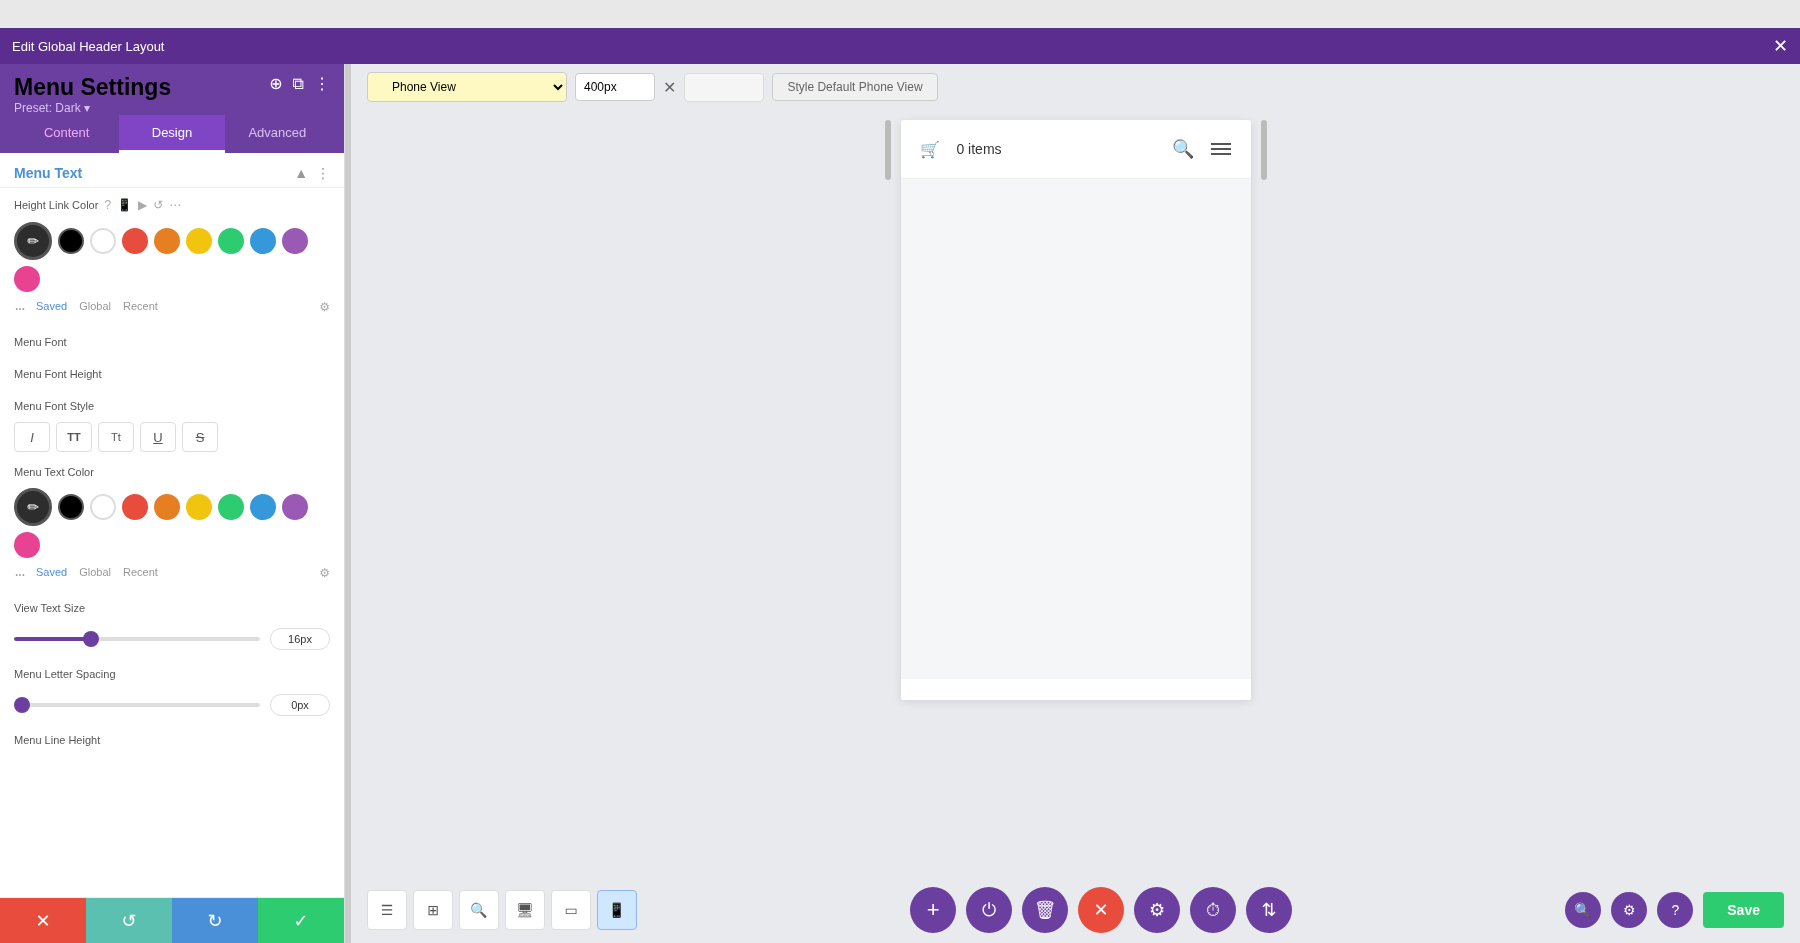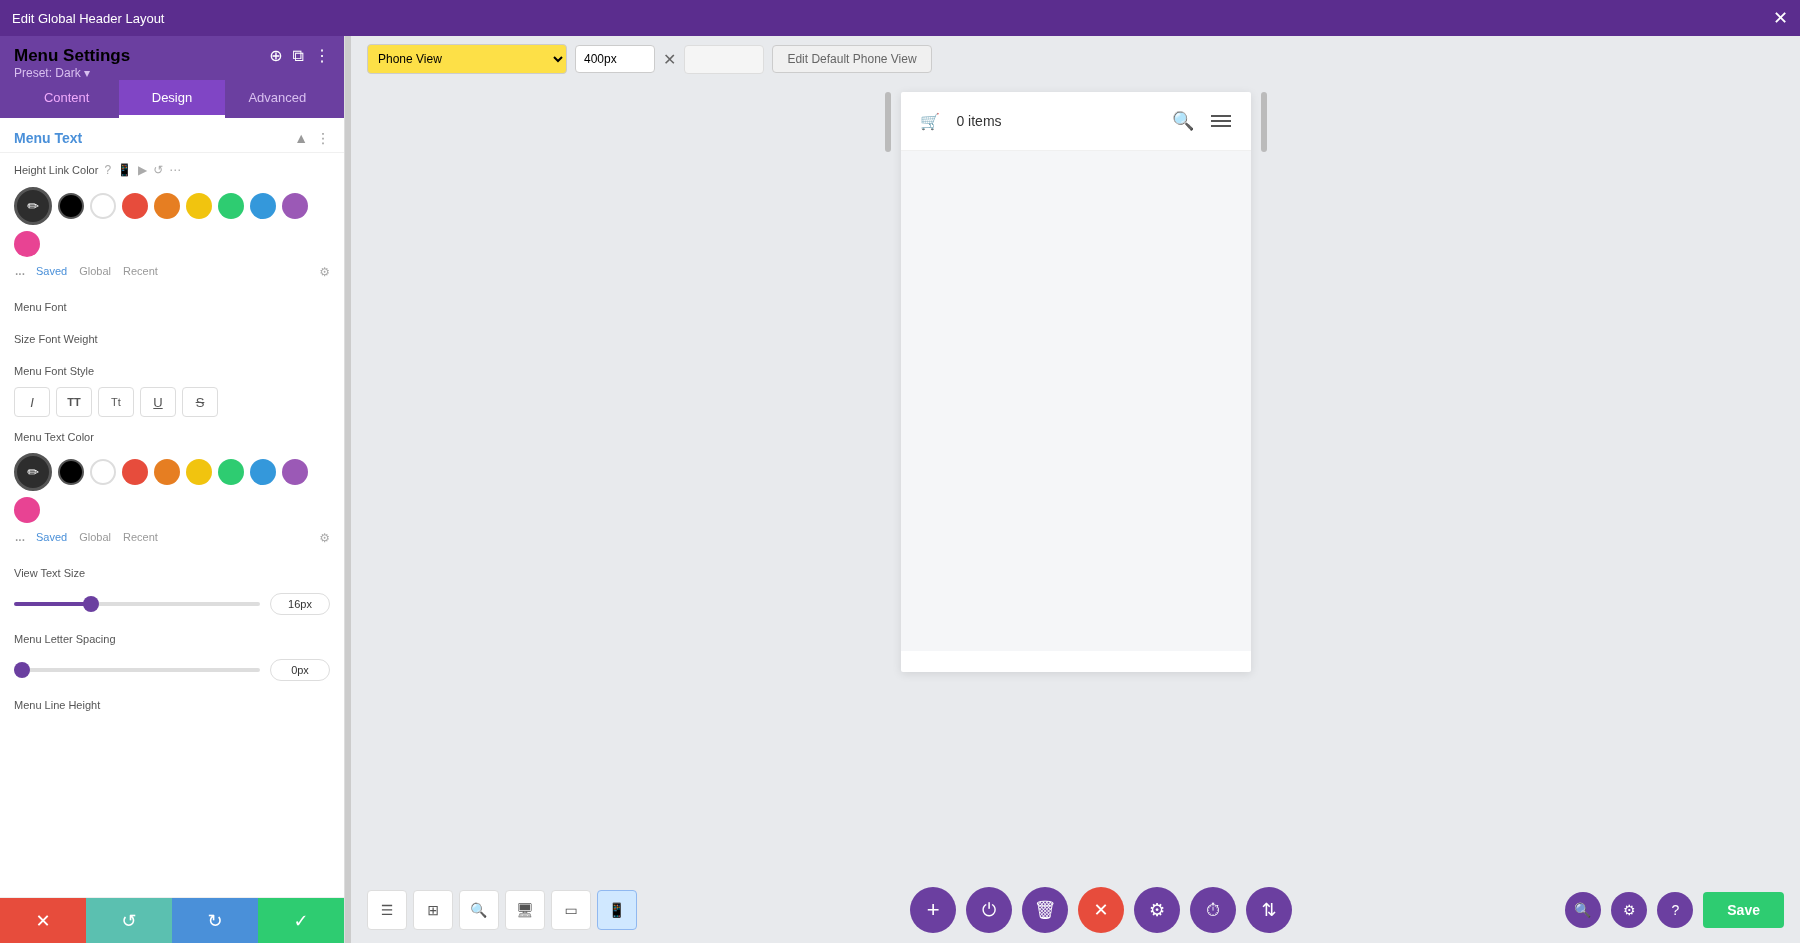--- a/index.html
+++ b/index.html
@@ -7,37 +7,38 @@
 
     
     .top-bar {
       background: #5b2d8e;
       color: white;
       height: 36px;
       display: flex;
       align-items: center;
       padding: 0 12px;
       justify-content: space-between;
+      margin-top: 28px;
     }
     .top-bar-title { font-size: 13px; font-weight: 500; }
     .top-bar-close { cursor: pointer; font-size: 18px; color: white; background: none; border: none; }
 
     
     .main-layout { display: flex; flex: 1; overflow: hidden; }
 
     
     .left-panel {
       width: 345px;
       background: #fff;
       display: flex;
       flex-direction: column;
       border-right: 1px solid #ddd;
       overflow: hidden;
     }
-    .settings-title { font-size: 17px; font-weight: 600; }
+    .settings-title { font-size: 23px; font-weight: 600; }
     .settings-preset { font-size: 12px; color: #d9c0f0; cursor: pointer; }
     .settings-header-row {
       display: flex;
       justify-content: space-between;
       align-items: flex-start;
     }
     .header-icon-btn { background: none; border: none; color: white; cursor: pointer; font-size: 16px; }
 
     
     .tabs-row {
@@ -213,25 +214,25 @@
 
     
     .viewport-toolbar {
       display: flex;
       align-items: center;
       padding: 8px 16px;
       gap: 8px;
       background: #e8eaed;
     }
     .viewport-select {
-      padding: 6px 28px 6px 6px;
+      padding: 6px 28px 6px 20px;
       border: 1px solid #ccc;
       border-radius: 4px;
       font-size: 12px;
-      background: #fde047;
+      background: #fef9c3;
       appearance: auto;
       width: 200px;
     }
     .viewport-px-input {
       width: 80px;
       padding: 6px 8px;
       border: 1px solid #ccc;
       border-radius: 4px;
       font-size: 12px;
       background: white;
@@ -452,21 +453,21 @@
       </div>
 
       <div class="form-row">
         <div class="form-label">
           <span>Menu Font</span>
         </div>
       </div>
 
       <div class="form-row">
         <div class="form-label">
-          <span>Size Font Weight</span>
+          <span>Menu Font Height</span>
         </div>
       </div>
 
       <div class="form-row">
         <div class="form-label">
           <span>Menu Font Style</span>
         </div>
       </div>
       <div class="font-style-row">
         <button class="font-style-btn">
@@ -547,21 +548,21 @@
 
   <div class="right-area">
 
     <div class="viewport-toolbar">
       <select class="viewport-select">
         <option>Phone View</option>
       </select>
       <input type="text" class="viewport-px-input" value="400px" style="">
       <button class="viewport-close-btn">✕</button>
       <input type="text" class="viewport-empty-input" value="" style="">
-      <button class="make-default-btn">Edit Default Phone View</button>
+      <button class="make-default-btn">Style Default Phone View</button>
     </div>
 
     <div class="canvas-area">
 
       <div style="width:80px; display:flex; align-items:center; justify-content:flex-end; padding-right:10px;">
         <div style="width:6px; height:60px; background:#bbb; border-radius:3px;"></div>
       </div>
 
       <div class="canvas-frame">
         <div class="canvas-header">

